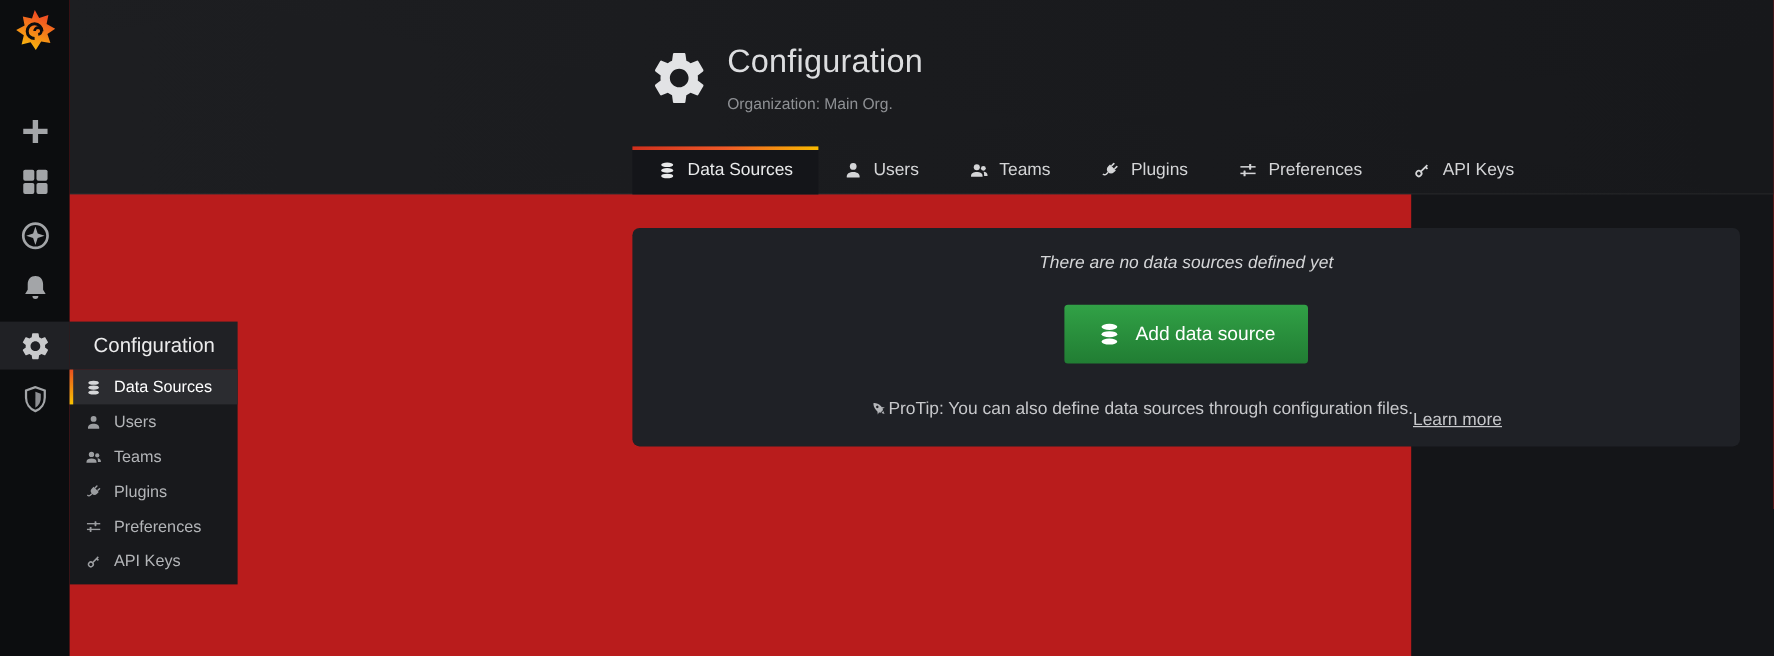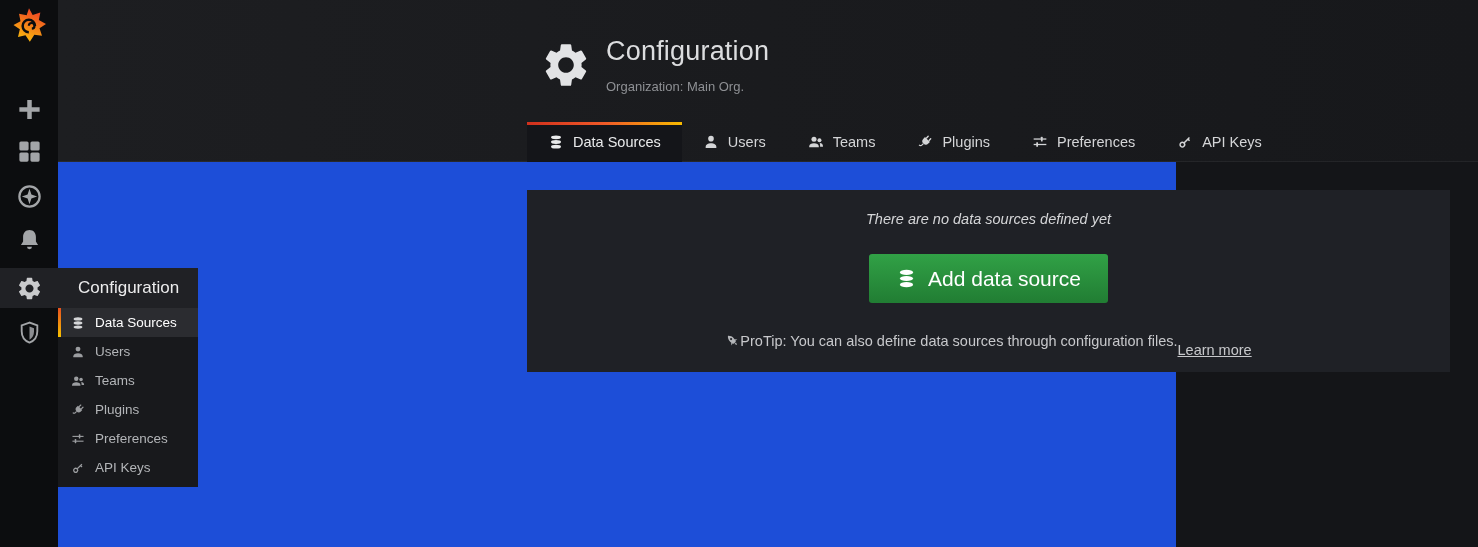--- a/index.html
+++ b/index.html
@@ -2,21 +2,21 @@
 <html><head>
 <meta charset="utf-8">
 <style>
   * { box-sizing: border-box; margin: 0; padding: 0; }
   html,body { width:1478px; height:547px; overflow:hidden; }
   body {
     font-family: "Liberation Sans", "DejaVu Sans", sans-serif;
     background:#141518;
     -webkit-font-smoothing: antialiased;
   }
-  .screen { position:relative; width:1176px; height:547px; background:#1d4ed8; }
+  .screen { position:relative; width:1176px; height:547px; background:#b91c1c; }
 
   
   .header-strip {
     position:absolute; left:58px; top:0; width:1420px; height:162px;
     background:linear-gradient(to right,#1d1e21,#17181b);
     border-bottom:1px solid rgba(255,255,255,0.055);
   }
   .header-content { position:absolute; left:482px; top:36px; display:flex; align-items:center; gap:14px; }
   .header-gear { width:52px; height:52px; color:#e2e3e5; flex:0 0 auto; }
   .header-titles { display:flex; flex-direction:column; }
@@ -63,29 +63,29 @@
   .f-item.active { background:#2b2c30; color:#ffffff; }
   .f-item.active .ficon { color:#d6d7d9; }
   .f-item.active::before {
     content:""; position:absolute; left:0; top:0; bottom:0; width:3px;
     background:linear-gradient(to bottom,#e8511f,#f8c200);
   }
 
   
   .panel {
     position:absolute; left:527px; top:190px; width:923px; height:182px;
-    background:#1f2126; border-radius:0;
+    background:#1f2126; border-radius:6px;
     display:flex; flex-direction:column; align-items:center;
   }
   .empty-message { margin-top:21px; font-size:14.5px; font-style:italic; color:#d5d6d8; }
   .add-btn {
     margin-top:27px; height:49px; display:flex; align-items:center; gap:11px;
     padding:0 27px; border:none; border-radius:3px; cursor:pointer;
     background:linear-gradient(180deg,#31a146,#217d33);
-    color:#ffffff; font-family:inherit; font-size:21px; font-weight:500;
+    color:#ffffff; font-family:inherit; font-size:16px; font-weight:500;
   }
   .add-btn .bicon { width:21px; height:21px; }
   .protip { margin-top:20px; display:flex; align-items:center; gap:0; font-size:14.5px; color:#c7c8cb; }
   .protip .picon { width:15px; height:15px; color:#b4b6b9; }
   .protip a { color:#c7c8cb; text-decoration:underline; cursor:pointer;margin-top:19px; }
 </style>
 </head>
 <body>
 
 <svg width="0" height="0" style="position:absolute">

